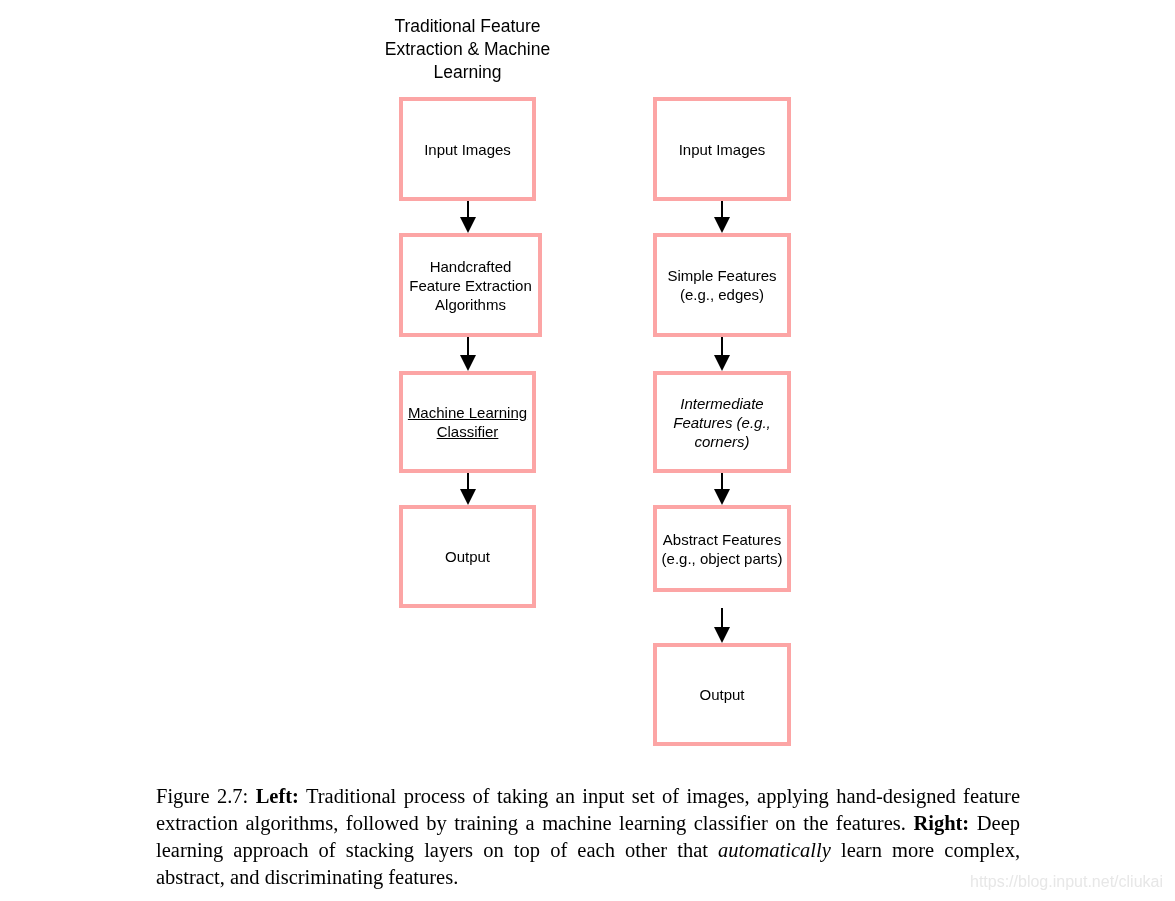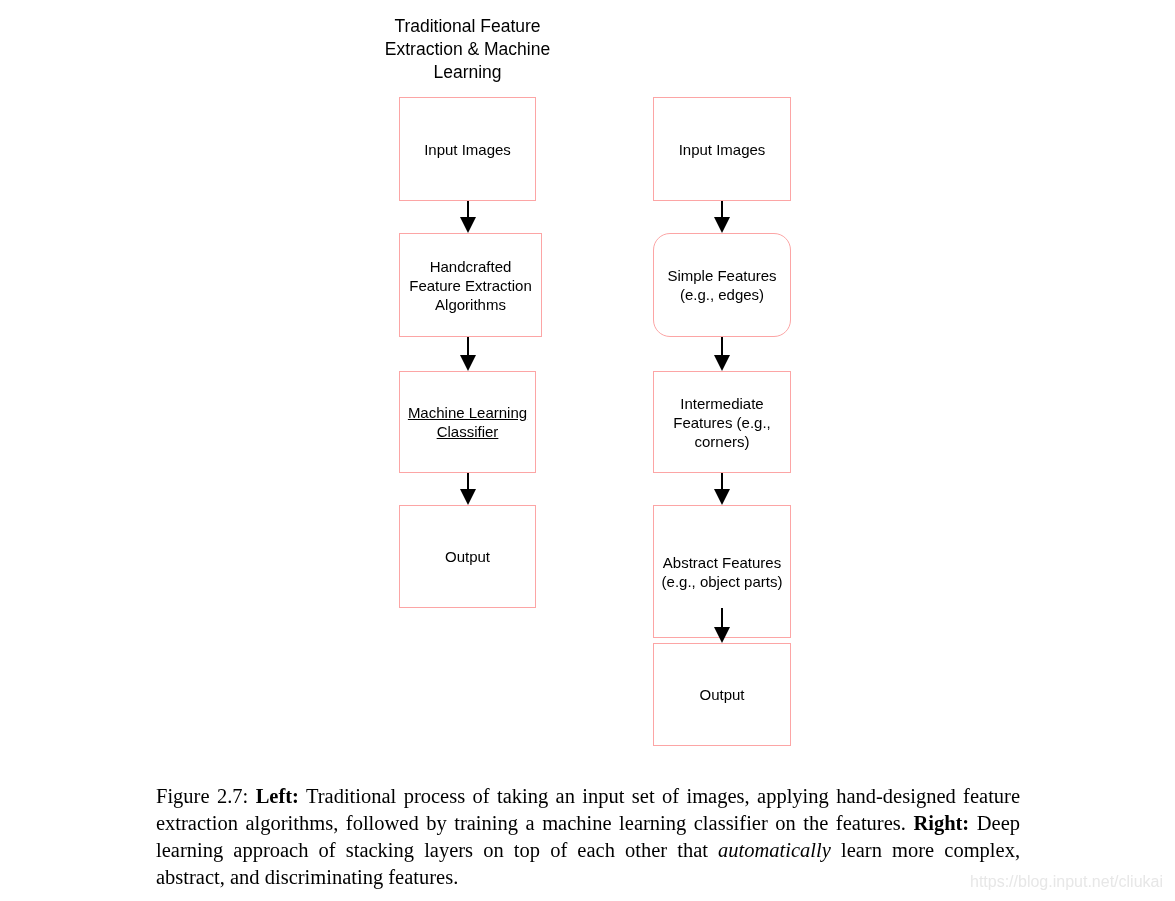--- a/index.html
+++ b/index.html
@@ -17,21 +17,21 @@
     font-family: "Liberation Sans", sans-serif;
     font-weight: normal;
     font-size: 17.5px;
     line-height: 23px;
     color: #000000;
     white-space: pre-line;
   }
   .flow-box {
     position: absolute;
     box-sizing: border-box;
-    border: 1px solid #fca5a5;
+    border: 4px solid #fca5a5;
     background: #ffffff;
     display: flex;
     align-items: center;
     justify-content: center;
     text-align: center;
     font-family: "Liberation Sans", sans-serif;
     font-size: 15px;
     line-height: 19px;
     color: #000000;
     white-space: pre-line;
@@ -97,26 +97,26 @@
   <div class="flow-arrow" style="left:460px; top:337px; height:34px;">
     <div class="arrow-shaft"></div>
     <div class="arrow-head"></div>
   </div>
   <div class="flow-arrow" style="left:460px; top:473px; height:32px;">
     <div class="arrow-shaft"></div>
     <div class="arrow-head"></div>
   </div>
 
   <div class="flow-box" style="left:653px; top:97px;  width:138px; height:104px;">Input Images</div>
-  <div class="flow-box" style="left:653px; top:233px; width:138px; height:104px;border-radius:17px;">Simple Features
+  <div class="flow-box" style="left:653px; top:233px; width:138px; height:104px;">Simple Features
 (e.g., edges)</div>
-  <div class="flow-box" style="left:653px; top:371px; width:138px; height:102px;">Intermediate
+  <div class="flow-box" style="left:653px; top:371px; width:138px; height:102px;font-style:italic;">Intermediate
 Features (e.g.,
 corners)</div>
-  <div class="flow-box" style="left:653px; top:505px; width:138px; height:133px;">Abstract Features
+  <div class="flow-box" style="left:653px; top:505px; width:138px; height:87px;">Abstract Features
 (e.g., object parts)</div>
   <div class="flow-box" style="left:653px; top:643px; width:138px; height:103px;">Output</div>
 
   <div class="flow-arrow" style="left:714px; top:201px; height:32px;">
     <div class="arrow-shaft"></div>
     <div class="arrow-head"></div>
   </div>
   <div class="flow-arrow" style="left:714px; top:337px; height:34px;">
     <div class="arrow-shaft"></div>
     <div class="arrow-head"></div>

